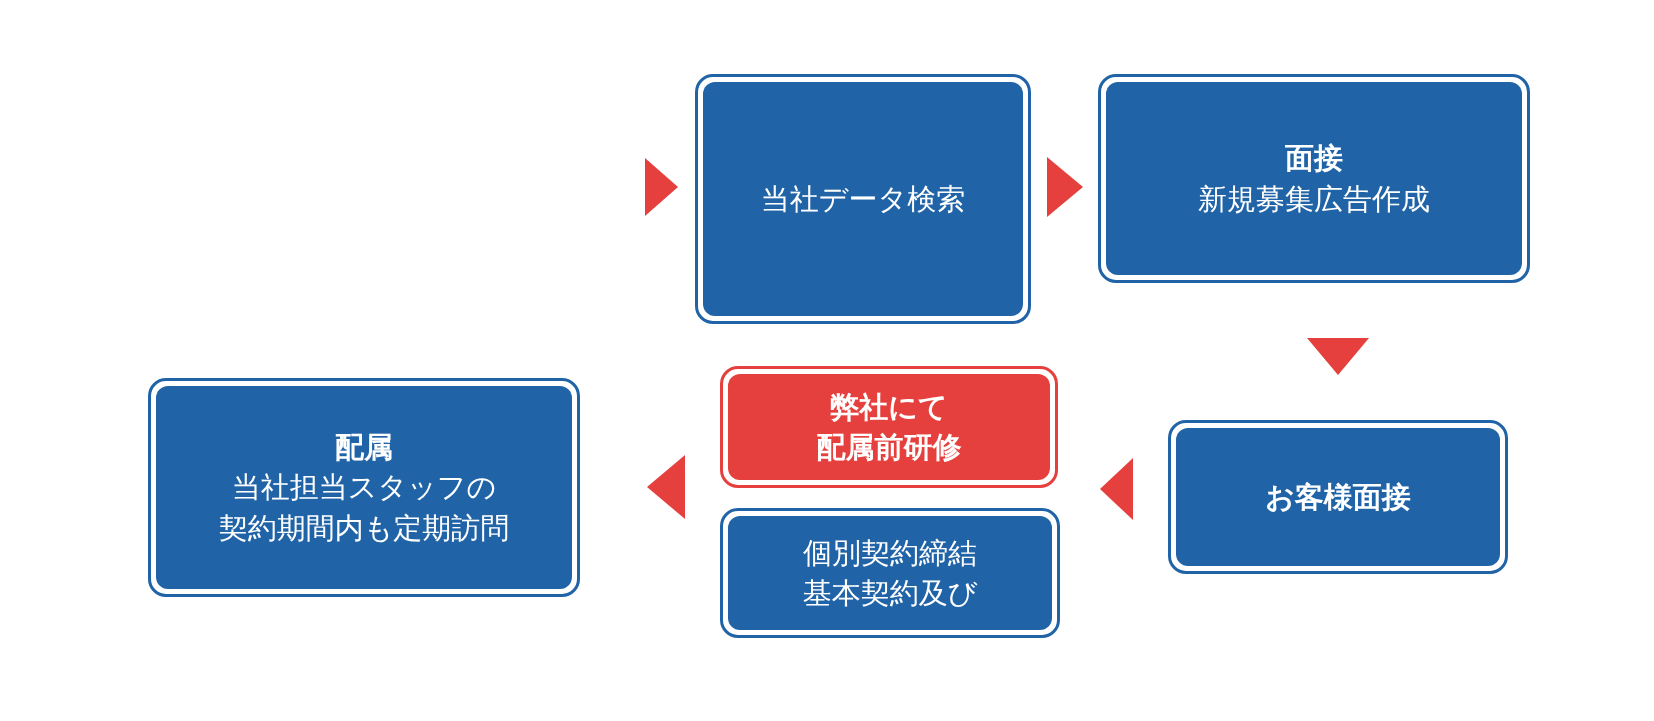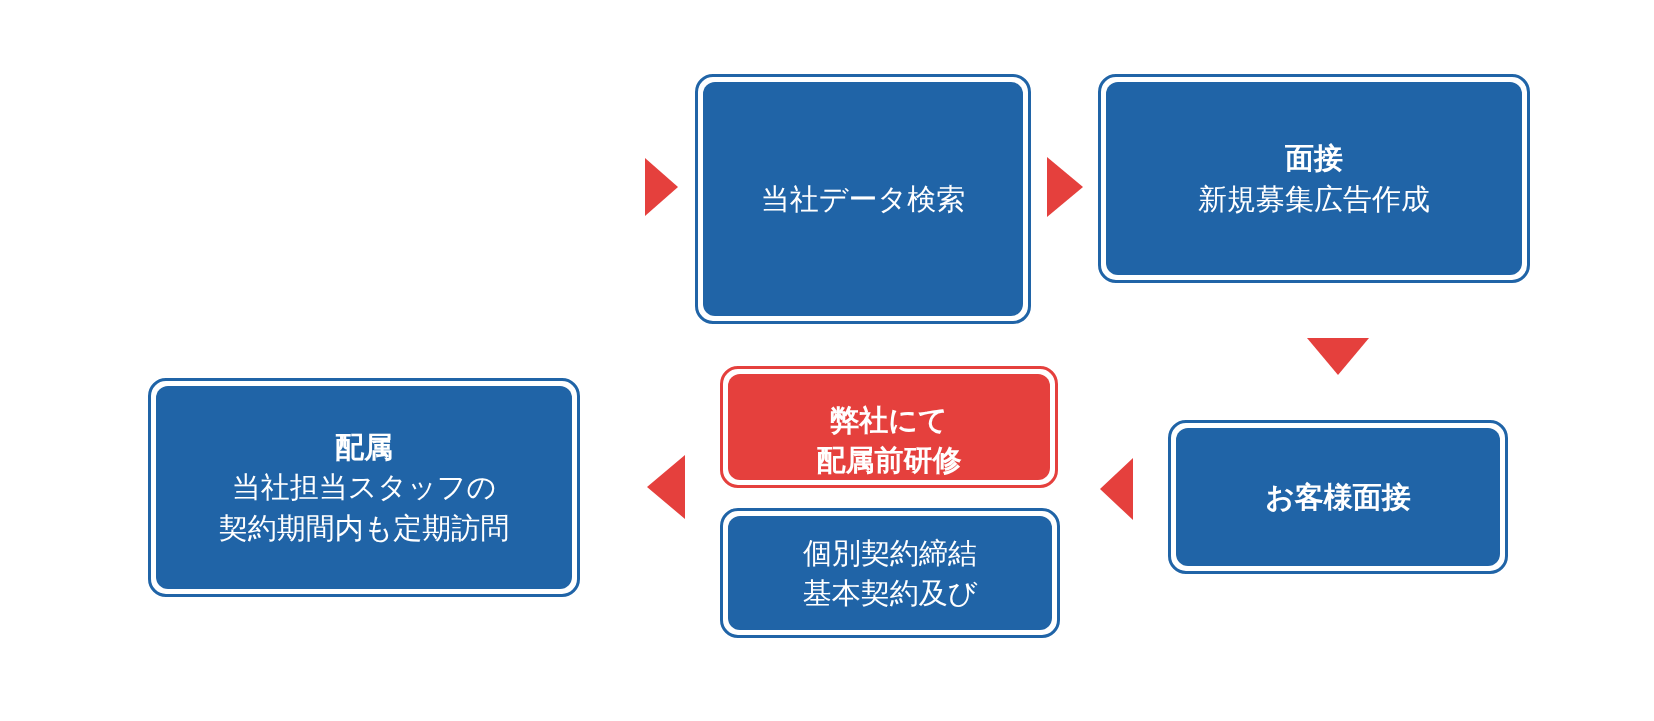--- a/index.html
+++ b/index.html
@@ -35,21 +35,21 @@
     color:var(--text);
     display:flex;
     flex-direction:column;
     align-items:center;
     justify-content:center;
     text-align:center;
     font-size:29px;
     line-height:1.38;
   }
   .box.red{border-color:var(--red);}
-  .box.red .box-inner{background:var(--red);font-weight:700;justify-content:flex-end;}
+  .box.red .box-inner{background:var(--red);font-weight:700;}
   .title{font-weight:700;}
   .line{font-weight:400;}
   
   .arrow{position:absolute;width:0;height:0;}
   .arrow.right-1{border-left:33px solid var(--red);border-top:29px solid transparent;border-bottom:29px solid transparent;}
   .arrow.right-2{border-left:36px solid var(--red);border-top:30px solid transparent;border-bottom:30px solid transparent;}
   .arrow.down-1{border-top:37px solid var(--red);border-left:31px solid transparent;border-right:31px solid transparent;}
   .arrow.left-1{border-right:33px solid var(--red);border-top:31px solid transparent;border-bottom:31px solid transparent;}
   .arrow.left-2{border-right:38px solid var(--red);border-top:32px solid transparent;border-bottom:32px solid transparent;}
 </style>

